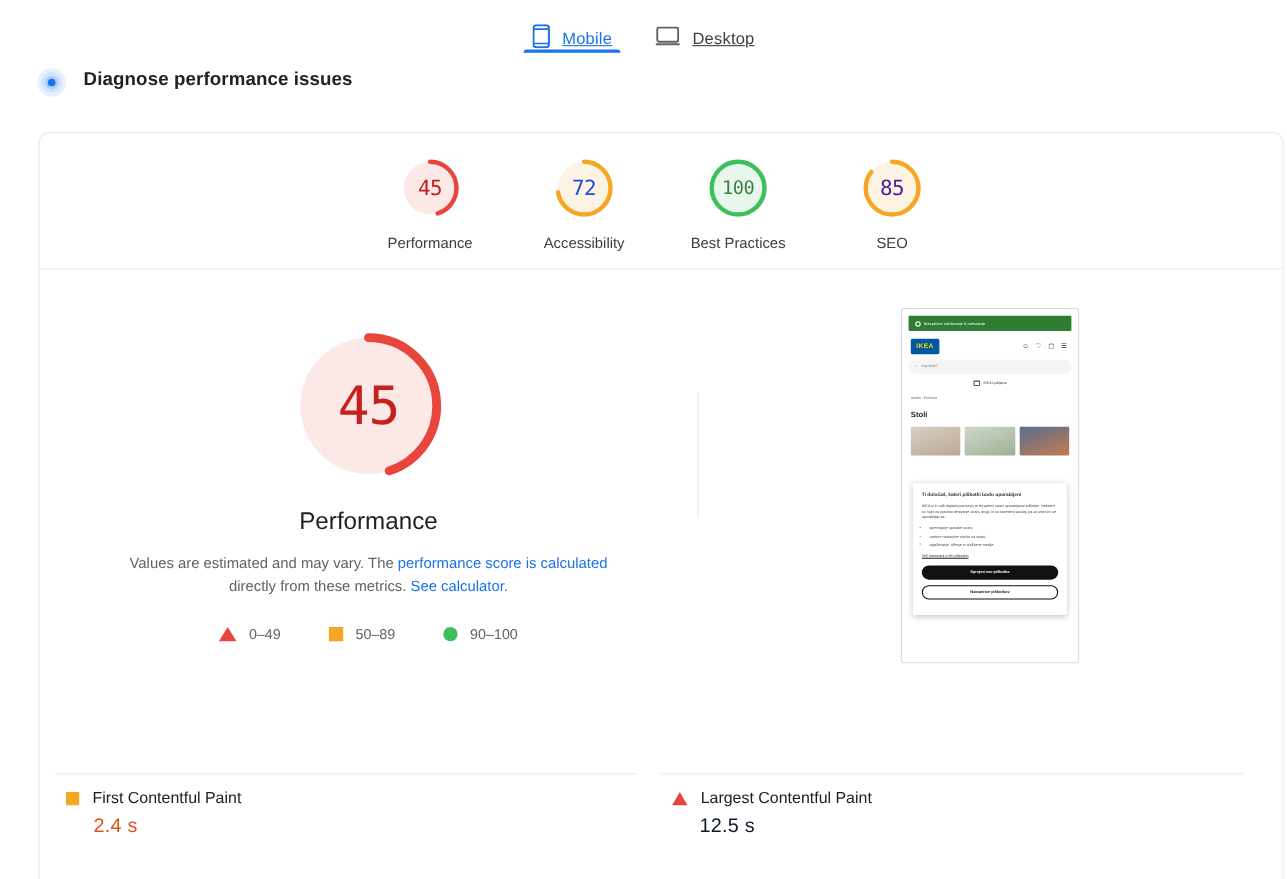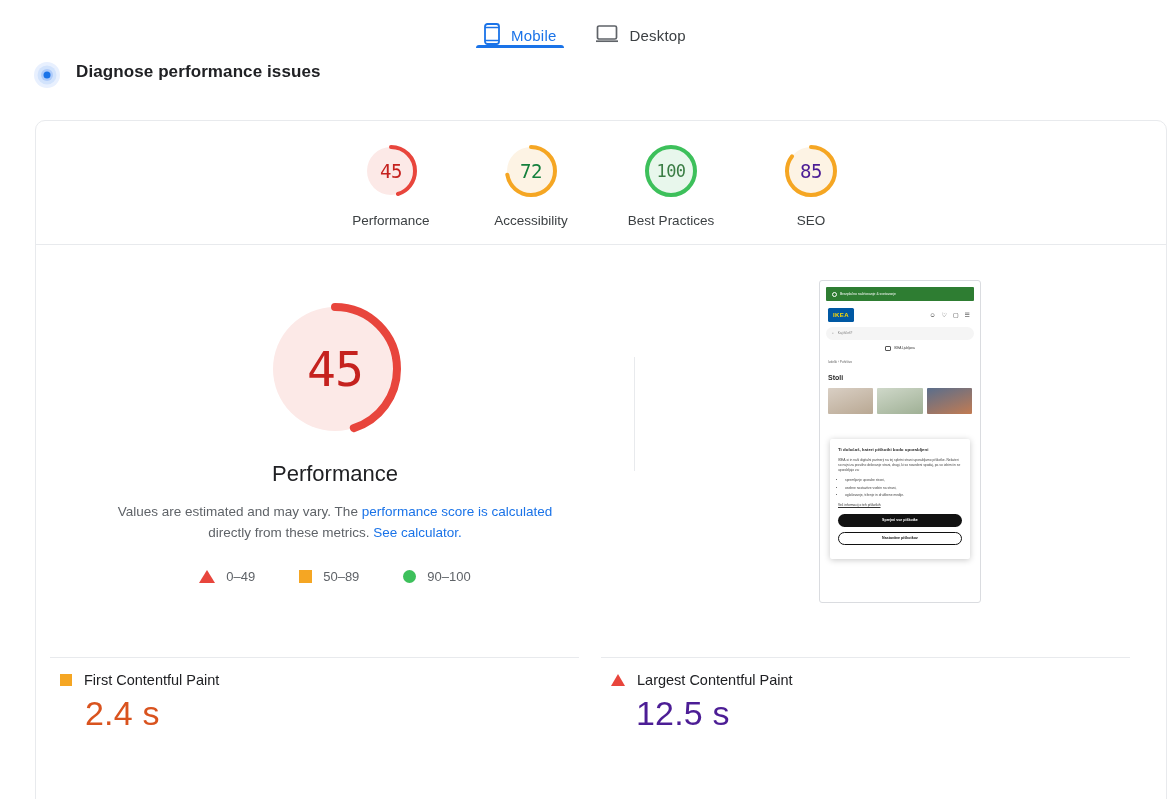--- a/index.html
+++ b/index.html
@@ -25,21 +25,21 @@
     display: flex;
     align-items: center;
     gap: 11px;
     padding: 6px 20px 0 20px;
     height: 48px;
     cursor: pointer;
     position: relative;
     font-size: 15px;
     letter-spacing: .2px;
   }
-  .tab .tab-label { line-height: 1; }
+  .tab .tab-label { line-height: 1; text-decoration: underline; }
   .tab.active { color: #1a73e8; }
   .tab.active .underline {
     position: absolute;
     left: 12px; right: 12px; bottom: 8px;
     height: 3px; border-radius: 3px 3px 0 0;
     background: #1a73e8;
   }
   .tab.inactive { color: #3c4043; }
 
   
@@ -259,29 +259,29 @@
     font-size: 12.5px; letter-spacing: 1.3px;
     color: #5f6368; text-transform: uppercase;
   }
   .expand-view {
     font-size: 13px; color: #5f6368; cursor: pointer;
   }
   .metrics-grid {
     display: flex;
     padding: 0 14px;
   }
-  .metric-col { width: 50%; padding-right: 22px; }
+  .metric-col { width: 50%; padding-right: 22px; margin-top: 46px; }
   .metric-card {
     border-top: 1px solid #e8eaed;
     padding: 14px 0 12px 10px;
   }
   .metric-head { display: flex; align-items: center; gap: 12px; }
   .metric-name { font-size: 14.5px; color: #202124; }
   .metric-value {
-    font-size: 34px;
+    font-size: 18px;
     margin-top: 6px;
     padding-left: 25px;
     letter-spacing: .2px;
   }
   .m-tri {
     width: 0; height: 0; flex: none;
     border-left: 7px solid transparent;
     border-right: 7px solid transparent;
     border-bottom: 12px solid #e8453c;
   }
@@ -337,21 +337,21 @@
       </div>
       <span class="gauge-label">Performance</span>
     </div>
 
     <div class="gauge-item">
       <div class="gauge-wrap">
         <svg width="56" height="56" viewBox="0 0 56 56">
           <circle cx="28" cy="28" r="24" fill="#fdf3e4"></circle>
           <circle cx="28" cy="28" r="24" fill="none" stroke="#f5a623" stroke-width="4" stroke-linecap="round" stroke-dasharray="108.6 150.8"></circle>
         </svg>
-        <span class="gauge-num" style="color:#15803d">72</span>
+        <span class="gauge-num" style="color:#1d4ed8">72</span>
       </div>
       <span class="gauge-label">Accessibility</span>
     </div>
 
     <div class="gauge-item">
       <div class="gauge-wrap">
         <svg width="56" height="56" viewBox="0 0 56 56">
           <circle cx="28" cy="28" r="24" fill="#e8f7ec"></circle>
           <circle cx="28" cy="28" r="24" fill="none" stroke="#3dc05b" stroke-width="4" stroke-linecap="round" stroke-dasharray="150.8 150.8"></circle>
         </svg>
@@ -470,18 +470,18 @@
         <div class="metric-value" style="color:#d9531e">2.4 s</div>
       </div>
     </div>
 
     <div class="metric-col">
       <div class="metric-card">
         <div class="metric-head">
           <span class="m-tri"></span>
           <span class="metric-name">Largest Contentful Paint</span>
         </div>
-        <div class="metric-value" style="color:#4c1d95">12.5 s</div>
+        <div class="metric-value" style="color:#0f172a">12.5 s</div>
       </div>
     </div>
   </div>
 
 </div>
 
 </body></html>

